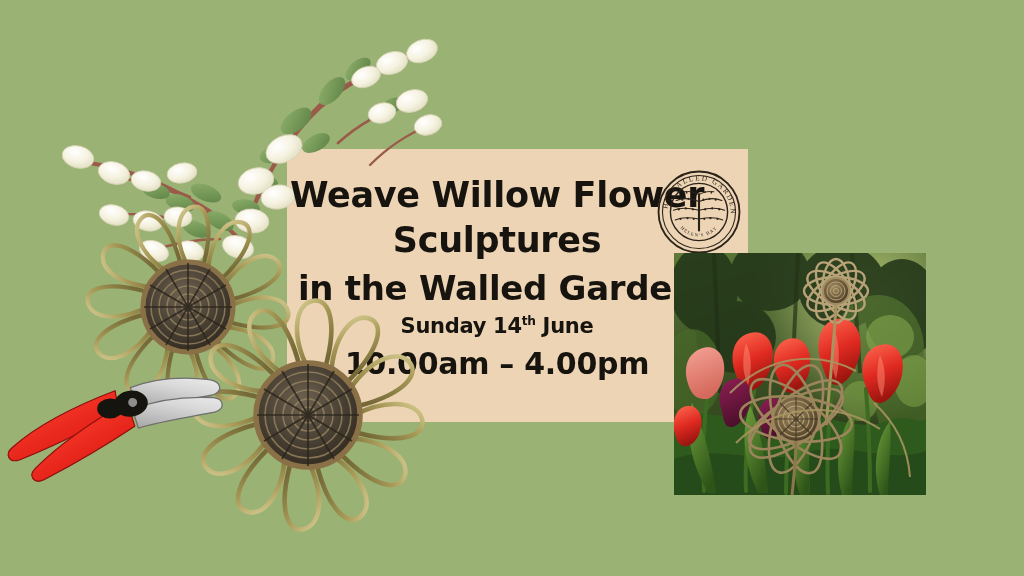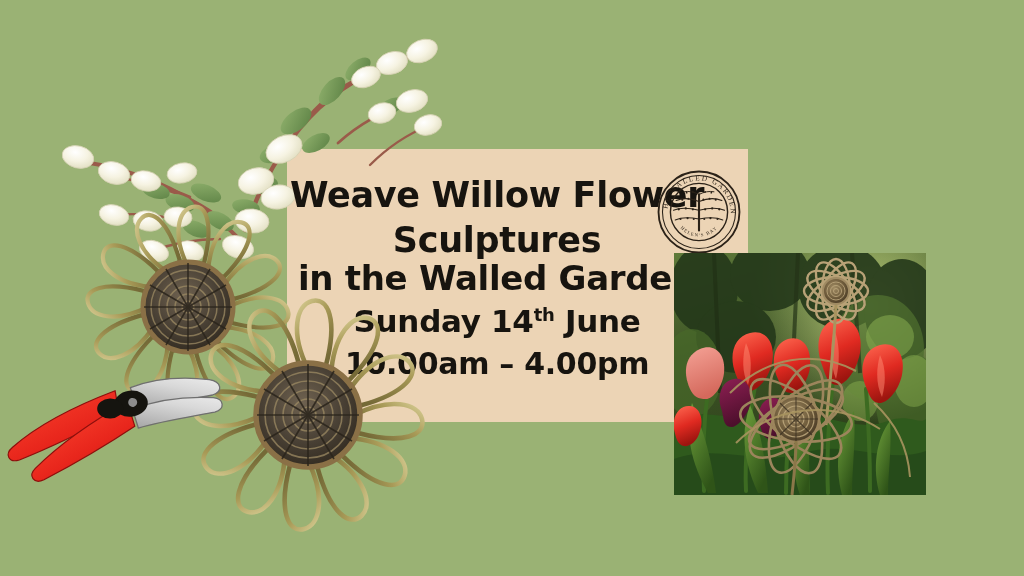--- a/index.html
+++ b/index.html
@@ -42,23 +42,23 @@
     font-family: "DejaVu Sans", sans-serif;
     font-weight: bold;
     letter-spacing: -0.3px;
   }
   .line {
     display: block;
     white-space: nowrap;
     line-height: 1.0;
   }
   .line.l1 { font-size: 35px; margin-bottom: 10px; }
-  .line.l2 { font-size: 35px; margin-bottom: 3px; }
+  .line.l2 { font-size: 35px; margin-bottom: 13px; }
   .line.l3 { font-size: 34px; margin-bottom: 11px; }
-  .line.l4 { font-size: 31px; margin-bottom: 12px; }
+  .line.l4 { font-size: 21px; margin-bottom: 12px; }
   .line.l5 { font-size: 30px; }
   .line sup {
     font-size: 0.58em;
     vertical-align: super;
     line-height: 0;
   }
 
   
   .stamp {
     position: absolute;

